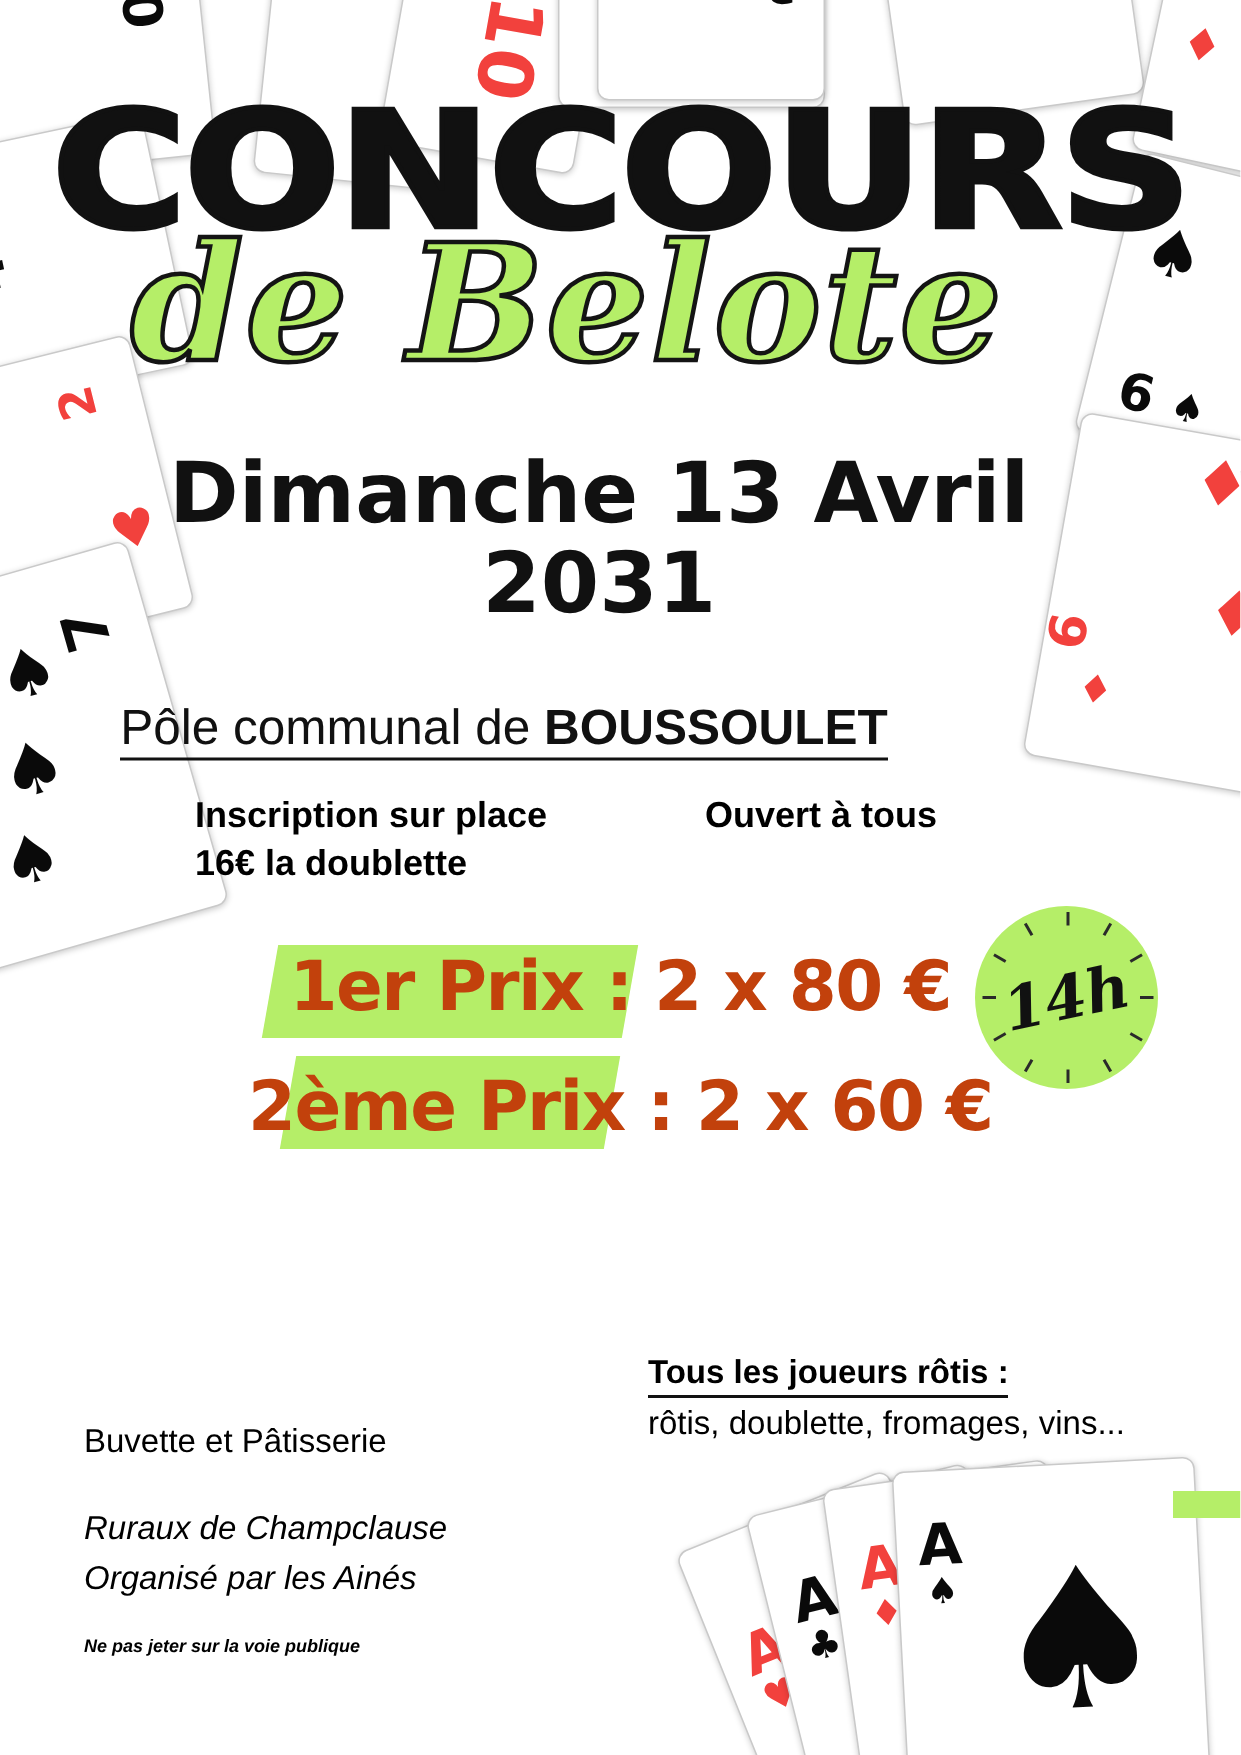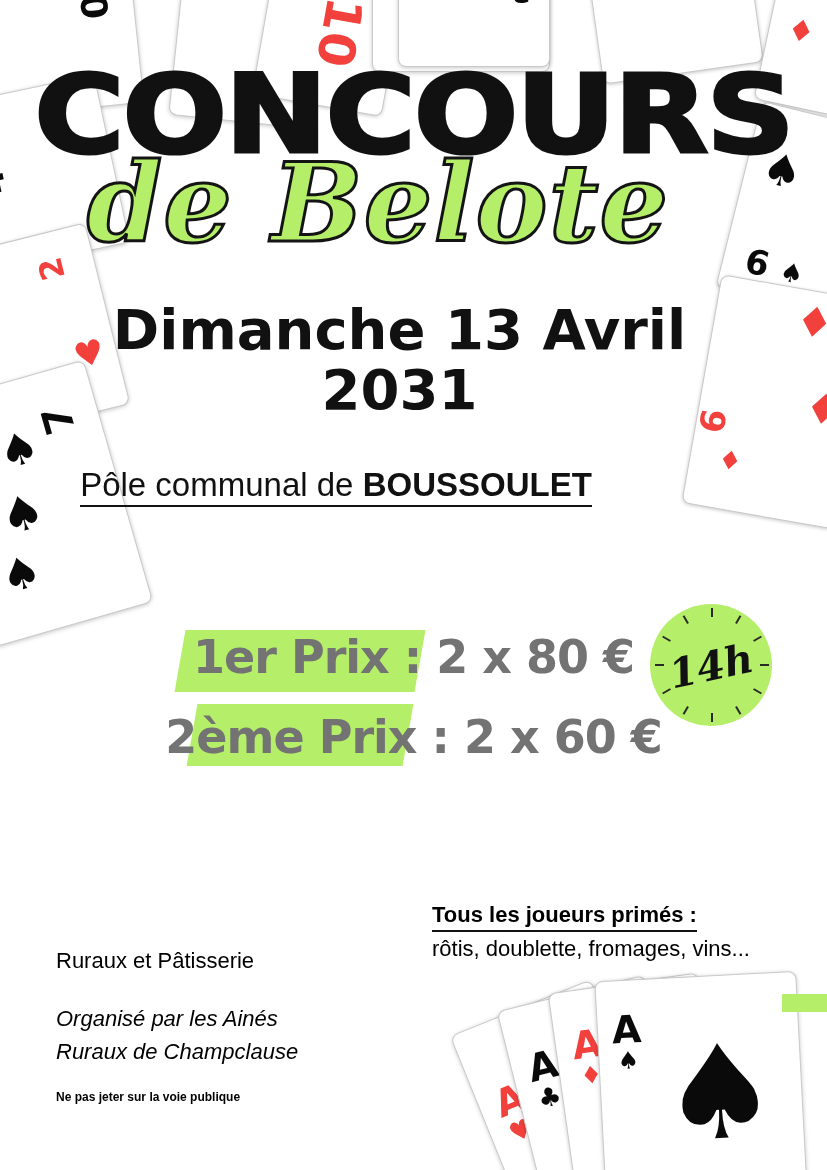--- a/index.html
+++ b/index.html
@@ -117,21 +117,21 @@
     width: 827px;
     z-index: 14;
   }
   .prize-row {
     position: relative;
     height: 80px;
     text-align: center;
     font-family: "DejaVu Sans", sans-serif;
     font-weight: bold;
     font-size: 46px;
-    color: #737373;
+    color: #c2410c;
     letter-spacing: -1px;
   }
   .prize-row span { position: relative; z-index: 3; }
   .slash {
     position: absolute;
     background: #b5ee68;
     z-index: 1;
   }
 
   .clock {
@@ -201,20 +201,21 @@
     font-size: 22px;
     font-style: italic;
     line-height: 1.5;
     z-index: 14;
   }
   .legal {
     position: absolute;
     left: 56px;
     top: 1090px;
     font-size: 12px;
+    font-style: italic;
     font-weight: bold;
     z-index: 14;
   }
   .greenbar {
     position: absolute;
     left: 782px;
     top: 994px;
     width: 46px;
     height: 18px;
     background: #b5ee68;
@@ -316,20 +317,29 @@
     <div>Dimanche 13 Avril</div>
     <div>2031</div>
   </div>
 
   <div class="venue">
     <span class="underl">
       <span>Pôle communal de </span><b>BOUSSOULET</b>
     </span>
   </div>
 
+  <div class="infoblock">
+    <div class="line">
+      <div class="l-left">Inscription sur place</div>
+      <div>Ouvert à tous</div>
+    </div>
+    <div class="line">
+      <div class="l-left">16€ la doublette</div>
+    </div>
+  </div>
 
   <div class="prizes">
     <div class="prize-row">
       <div class="slash" style="left:180px; top:0px; width:240px; height:62px; transform:skewX(-10deg);"></div>
       <span>1er Prix : 2 x 80 €</span>
     </div>
     <div class="prize-row">
       <div class="slash" style="left:192px; top:-6px; width:216px; height:62px; transform:skewX(-10deg);"></div>
       <span>2ème Prix : 2 x 60 €</span>
     </div>
@@ -347,24 +357,24 @@
       <div class="tick" style="transform:rotate(210deg);"></div>
       <div class="tick" style="transform:rotate(240deg);"></div>
       <div class="tick" style="transform:rotate(270deg);"></div>
       <div class="tick" style="transform:rotate(300deg);"></div>
       <div class="tick" style="transform:rotate(330deg);"></div>
     </div>
     <div class="hr">14h</div>
   </div>
 
   <div class="winners">
-    <div class="title">Tous les joueurs primés :</div>
+    <div class="title">Tous les joueurs rôtis :</div>
     <div>rôtis, doublette, fromages, vins...</div>
   </div>
 
-  <div class="buvette">Ruraux et Pâtisserie</div>
+  <div class="buvette">Buvette et Pâtisserie</div>
   <div class="organise">
+    <div>Ruraux de Champclause</div>
     <div>Organisé par les Ainés</div>
-    <div>Ruraux de Champclause</div>
   </div>
   <div class="legal">Ne pas jeter sur la voie publique</div>
 
 </div>
 
 </body></html>

